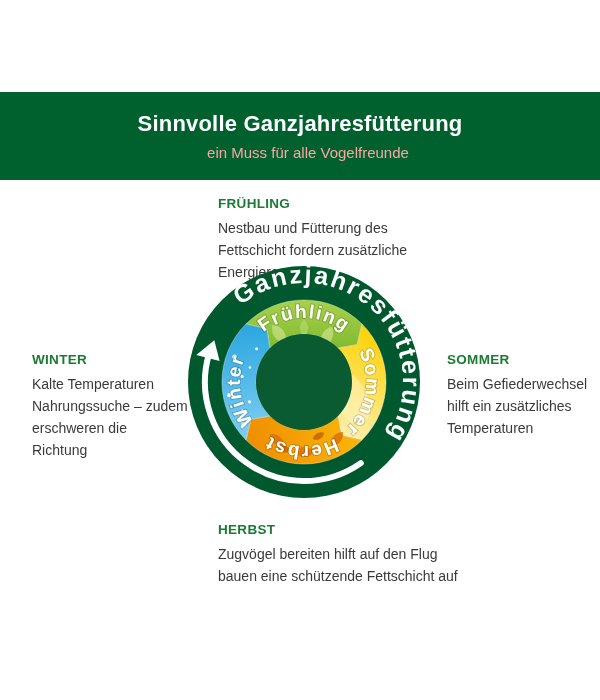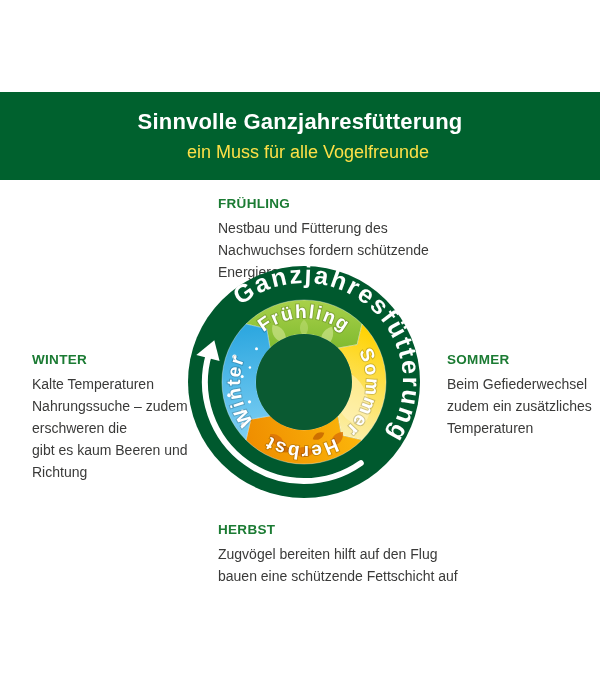--- a/index.html
+++ b/index.html
@@ -3,21 +3,21 @@
 <meta charset="utf-8">
 <style>
   html,body{margin:0;padding:0;background:#fff;}
   body{width:600px;height:700px;overflow:hidden;font-family:"Liberation Sans",sans-serif;}
   .canvas{position:relative;width:600px;height:700px;background:#fff;}
 
   
   .band{position:absolute;left:0;top:92px;width:600px;height:88px;background:#00612E;
         display:flex;flex-direction:column;align-items:center;justify-content:center;}
   .band h1{margin:0;color:#fff;font-size:22px;font-weight:bold;letter-spacing:.2px;}
-  .band p{margin:7px 0 0 16px;color:#fde047;font-size:18px;font-weight:normal;}
+  .band p{margin:7px 0 0 16px;color:#fca5a5;font-size:15px;font-weight:normal;}
 
   
   .info{position:absolute;}
   .info h2{margin:0 0 6px 0;font-size:13.5px;font-weight:bold;color:#1B7B33;letter-spacing:.3px;}
   .info p{margin:0;font-size:14px;line-height:22px;color:#3A3A39;}
   .info-fruehling{left:218px;top:196px;width:220px;}
   .info-winter{left:32px;top:352px;width:175px;}
   .info-sommer{left:447px;top:352px;width:150px;}
   .info-herbst{left:218px;top:522px;width:260px;}
 
@@ -35,37 +35,36 @@
 <div class="canvas">
 
   <header class="band">
     <h1>Sinnvolle Ganzjahresfütterung</h1>
     <p>ein Muss für alle Vogelfreunde</p>
   </header>
 
   <div class="info info-fruehling">
     <h2>FRÜHLING</h2>
     <p>Nestbau und Fütterung des</p>
-    <p>Nachwuchses fordern schützende</p>
+    <p>Fettschicht fordern zusätzliche</p>
     <p>Energiereserven</p>
   </div>
 
   <div class="info info-winter">
     <h2>WINTER</h2>
     <p>Kalte Temperaturen</p>
     <p>Nahrungssuche – zudem</p>
     <p>erschweren die</p>
-    <p>gibt es kaum Beeren und</p>
     <p>Richtung</p>
   </div>
 
   <div class="info info-sommer">
     <h2>SOMMER</h2>
     <p>Beim Gefiederwechsel</p>
-    <p>zudem ein zusätzliches</p>
+    <p>hilft ein zusätzliches</p>
     <p>Temperaturen</p>
   </div>
 
   <div class="info info-herbst">
     <h2>HERBST</h2>
     <p>Zugvögel bereiten hilft auf den Flug</p>
     <p>bauen eine schützende Fettschicht auf</p>
   </div>
 
   <svg class="wheel" width="600" height="700" viewBox="0 0 600 700">

